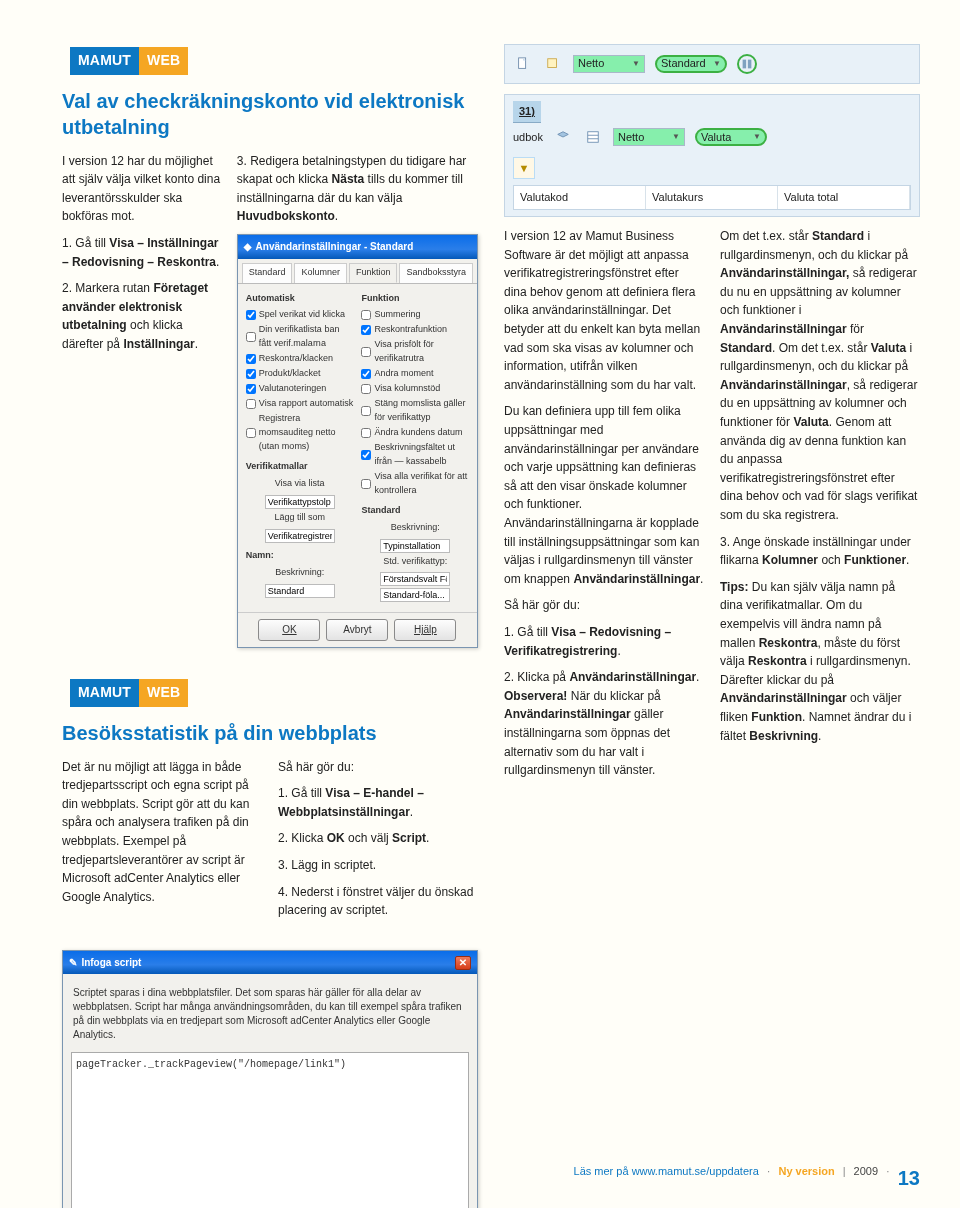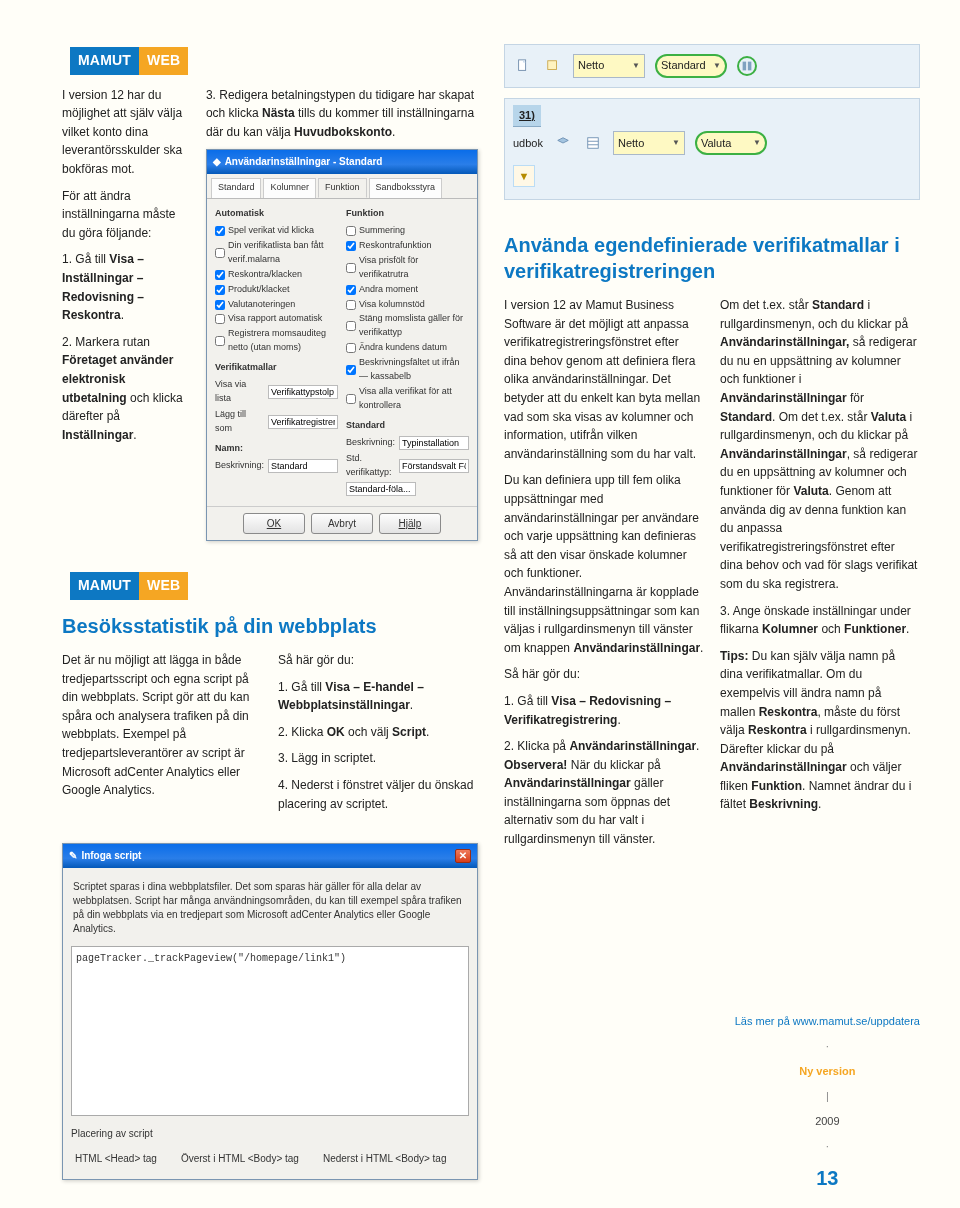--- a/index.html
+++ b/index.html
@@ -87,21 +87,21 @@
     text-align: center;
   }
   .innerpad { padding: 8px; }
   .tabbar { display:flex; gap:2px; padding: 4px 4px 0 4px; background:#f2f1ed; border-bottom:1px solid #bbb; font-size:9px;}
   .tabbar span { padding:2px 6px; border:1px solid #ccc; border-bottom:none; background:#fdfdfd; }
   .settings-body { display:flex; gap:8px; padding:8px; font-size:9px; }
   .settings-body .col { flex:1; }
   .settings-body .lbl { font-weight:bold; margin-bottom:3px; display:block; }
   .chk { display:flex; align-items:center; gap:3px; margin:1px 0; }
   .chk input { width:10px; height:10px; margin:0; }
-  .field { display:flex; align-items:center; gap:4px; margin:2px 0; }
+  .field { display:flex; align-items:center; gap:4px; margin:2px 0;flex-direction:column; }
   .field input[type=text] { border:1px solid #bbb; height:14px; font-size:9px; padding:0 2px; width:70px; }
   .btnrow { display:flex; gap:6px; justify-content:center; padding:6px; border-top:1px solid #ccc; }
   .winbtn {
     border:1px solid #8a8a8a;
     background:linear-gradient(#fdfdfd,#e3e3e3);
     border-radius:3px;
     padding:2px 0;
     min-width:62px;
     font-size:10px;
     text-align:center;
@@ -121,59 +121,59 @@
     background: var(--light-blue-bg);
     border: 1px solid #c4d5e4;
     padding: 6px 8px;
     margin-bottom: 10px;
     font-family: Tahoma, sans-serif;
     font-size: 11px;
   }
   .toolbar-row { display:flex; gap:10px; align-items:center; margin:3px 0; }
   .toolbar-row .select {
     display:flex; align-items:center; justify-content:space-between;
-    background:#fef9c3; border:1px solid #a9b8c9; padding:1px 4px; min-width:72px; height:24px;
+    background:#86efac; border:1px solid #a9b8c9; padding:1px 4px; min-width:72px; height:18px;
   }
   .toolbar-row .select.circ { border:2px solid #3cb043; border-radius:50px; }
   .tri { font-size:8px; color:#555; }
   .iconbtn {
     width:20px; height:20px; display:inline-flex; align-items:center; justify-content:center;
     border:1px solid transparent;
   }
   .iconbtn svg { width:14px; height:14px; }
   .lbl31 { background:#b7d5ea; padding:2px 6px; border-bottom:1px solid #88aac6; display:inline-block; font-weight:bold;text-decoration:underline; }
   .table-head { display:flex; background:#fff; border:1px solid #c4d5e4; }
   .table-head span { flex:1; padding:3px 6px; border-right:1px solid #d8e2ea; }
   .drop-icon { border:1px solid #badcf5; width:22px; height:22px; display:inline-flex; align-items:center; justify-content:center; background:#fff8e6; }
   .footer {
     position:absolute; bottom:14px; right:40px;
     font-size:11px; color:#444;
-    display:flex; align-items:center; gap:8px;flex-direction:column;
+    display:flex; align-items:flex-start; gap:8px;
   }
   .footer .blue { color: var(--blue); }
   .footer .orange { color: var(--orange); font-weight:bold; }
   .footer .pg { color: var(--blue); font-size:20px; font-weight:bold; }
   .sep { color:#888; }
 </style>
 </head>
 <body>
 
 <div class="page">
   <div class="cols">
 
     <div class="left">
 
       <div>
         <span class="tag">
           <span class="tag-a">MAMUT</span><span class="tag-b">WEB</span>
         </span>
+        <h2 class="title">Val av checkräkningskonto vid elektronisk utbetalning</h2>
         <div class="body-cols">
           <div>
             <p>I version 12 har du möjlighet att själv välja vilket konto dina leverantörsskulder ska bokföras mot.</p>
-            <p>För att ändra inställningarna måste du göra följande:</p>
             <p>
               <span>1. Gå till </span><b>Visa – Inställningar – Redovisning – Reskontra</b><span>.</span>
             </p>
             <p>
               <span>2. Markera rutan </span><b>Företaget använder elektronisk utbetalning</b><span> och klicka därefter på </span><b>Inställningar</b><span>.</span>
             </p>
           </div>
           <div>
             <p>
               <span>3. Redigera betalningstypen du tidigare har skapat och klicka </span><b>Nästa</b><span> tills du kommer till inställningarna där du kan välja </span><b>Huvudbokskonto</b><span>.</span>
@@ -404,23 +404,27 @@
           <div class="select circ">
               <span>Valuta</span>
               <span class="tri">▼</span>
             </div>
         </div>
         <div style="margin:10px 0 6px 0;">
           <span class="drop-icon">
               <span style="color:#b58b00;">▼</span>
             </span>
         </div>
-      </div>
-
-      <h2 class="title" style="margin-top:22px;">Använda egendefinierade verifikatmallar i verifikatregistreringen</h2>
+        <div class="table-head">
+          <span>Valutakod</span>
+          <span>Valutakurs</span>
+          <span>Valuta total</span>
+        </div>
+      </div>
+
 
       <div class="body-cols" style="flex:1;">
         <div>
           <p>I version 12 av Mamut Business Software är det möjligt att anpassa verifikatregistreringsfönstret efter dina behov genom att definiera flera olika användarinställningar. Det betyder att du enkelt kan byta mellan vad som ska visas av kolumner och information, utifrån vilken användarinställning som du har valt.</p>
           <p><span>Du kan definiera upp till fem olika uppsättningar med användarinställningar per användare och varje uppsättning kan definieras så att den visar önskade kolumner och funktioner. Användarinställningarna är kopplade till inställningsuppsättningar som kan väljas i rullgardinsmenyn till vänster om knappen </span><b>Användarinställningar</b><span>.</span></p>
           <p>Så här gör du:</p>
           <p><span>1. Gå till </span><b>Visa – Redovisning – Verifikatregistrering</b><span>.</span></p>
           <p>
             <span>2. Klicka på </span><b>Användarinställningar</b><span>. </span><b>Observera!</b><span> När du klickar på </span><b>Användarinställningar</b><span> gäller inställningarna som öppnas det alternativ som du har valt i rullgardinsmenyn till vänster.</span>
           </p>

